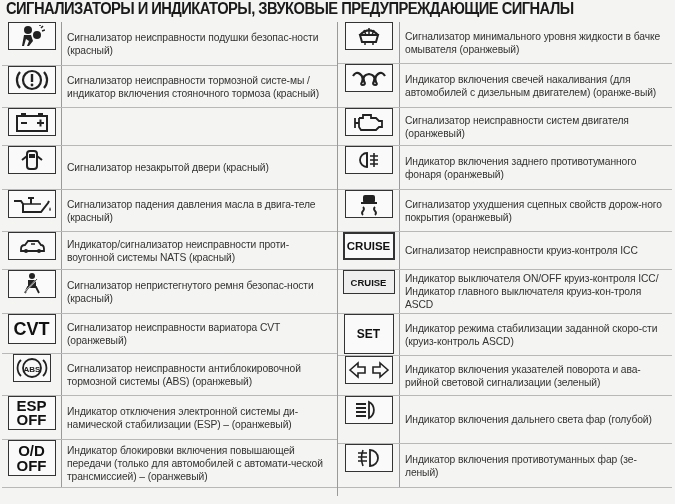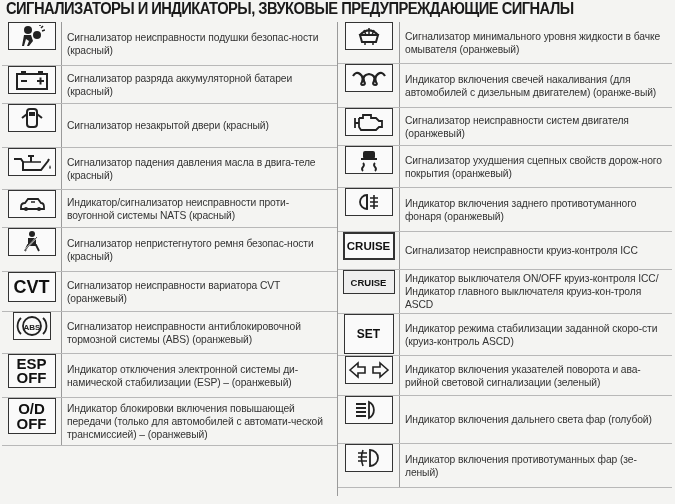--- a/index.html
+++ b/index.html
@@ -53,35 +53,47 @@
               <path d="M5 10 L12 10 L14 16 L10 21 L8 21 L10 16 L7 14 L5 21 L3 21 Z" fill="#222"></path>
               <circle cx="18" cy="10" r="4" fill="#222"></circle>
               <path d="M22 3 l2 -2 M23 6 l3 -1 M21 1 l0 -1" stroke="#222" stroke-width="1.5"></path>
             </svg>
       </div>
         </div>
       <div class="text-cell">
           <span class="txt">Сигнализатор неисправности подушки безопас-ности (красный)</span>
         </div>
     </div>
+    <div class="row" style="height:42px">
+      <div class="icon-cell">
+          <div class="icon-box">
+        <svg width="40" height="24" viewBox="0 0 40 24">
+              <circle cx="20" cy="12" r="9" fill="none" stroke="#222" stroke-width="2.2"></circle>
+              <path d="M8 4 A12 12 0 0 0 8 20 M32 4 A12 12 0 0 1 32 20" fill="none" stroke="#222" stroke-width="2.2"></path>
+              <rect x="18.8" y="6" width="2.4" height="8" fill="#222"></rect>
+              <circle cx="20" cy="17" r="1.4" fill="#222"></circle>
+            </svg>
+      </div>
+        </div>
+      <div class="text-cell">
+          <span class="txt">Сигнализатор неисправности тормозной систе-мы /индикатор включения стояночного тормоза (красный)</span>
+        </div>
+    </div>
     <div class="row" style="height:38px">
       <div class="icon-cell">
           <div class="icon-box">
         <svg width="36" height="22" viewBox="0 0 36 22">
               <rect x="3" y="5" width="30" height="15" fill="none" stroke="#222" stroke-width="2"></rect>
               <rect x="7" y="2" width="5" height="3" fill="#222"></rect>
               <rect x="24" y="2" width="5" height="3" fill="#222"></rect>
               <path d="M7 12 h6" stroke="#222" stroke-width="2"></path>
               <path d="M23 12 h7 M26.5 8.5 v7" stroke="#222" stroke-width="2"></path>
             </svg>
       </div>
         </div>
-      <div class="text-cell">
-          <span class="txt">Сигнализатор разряда аккумуляторной батареи (красный)</span>
-        </div>
     </div>
     <div class="row" style="height:44px">
       <div class="icon-cell">
           <div class="icon-box">
         <svg width="26" height="24" viewBox="0 0 26 24">
               <rect x="8" y="3" width="10" height="18" rx="3" fill="none" stroke="#222" stroke-width="2"></rect>
               <path d="M8 8 L3 12 M18 8 L23 12" stroke="#222" stroke-width="2"></path>
               <rect x="10" y="6" width="6" height="4" fill="#222"></rect>
             </svg>
       </div>
@@ -215,48 +227,48 @@
           <div class="icon-box">
         <svg width="34" height="22" viewBox="0 0 34 22">
               <path d="M3 7 v10 M3 12 h4 M7 7 h4 v-3 h8 v3 h5 l3 3 h3 v6 h-3 l-3 3 H9 l-2 -3 V7" fill="none" stroke="#222" stroke-width="1.8"></path>
             </svg>
       </div>
         </div>
       <div class="text-cell">
           <span class="txt">Сигнализатор неисправности систем двигателя (оранжевый)</span>
         </div>
     </div>
+    <div class="row" style="height:44px">
+      <div class="icon-cell">
+          <div class="icon-box">
+        <svg width="28" height="20" viewBox="0 0 28 20">
+              <path d="M12 3 A7 7 0 0 0 12 17 Z" fill="none" stroke="#222" stroke-width="1.8"></path>
+              <path d="M12 3 L12 17" stroke="#222" stroke-width="1.8"></path>
+              <path d="M15 6 h8 M15 10 h8 M15 14 h8 M19 3 v14" stroke="#222" stroke-width="1.6"></path>
+            </svg>
+      </div>
+        </div>
+      <div class="text-cell">
+          <span class="txt">Индикатор включения заднего противотуманного фонаря (оранжевый)</span>
+        </div>
+    </div>
     <div class="row" style="height:42px">
       <div class="icon-cell">
           <div class="icon-box">
         <svg width="24" height="24" viewBox="0 0 24 24">
               <rect x="6" y="3" width="12" height="8" rx="2" fill="#222"></rect>
               <path d="M4 11 h16" stroke="#222" stroke-width="2"></path>
               <path d="M6 15 q2 2 0 4 q-2 2 0 4 M18 15 q-2 2 0 4 q2 2 0 4" fill="none" stroke="#222" stroke-width="1.8"></path>
             </svg>
       </div>
         </div>
       <div class="text-cell">
           <span class="txt">Сигнализатор ухудшения сцепных свойств дорож-ного покрытия (оранжевый)</span>
         </div>
     </div>
-    <div class="row" style="height:44px">
-      <div class="icon-cell">
-          <div class="icon-box">
-        <svg width="28" height="20" viewBox="0 0 28 20">
-              <path d="M12 3 A7 7 0 0 0 12 17 Z" fill="none" stroke="#222" stroke-width="1.8"></path>
-              <path d="M12 3 L12 17" stroke="#222" stroke-width="1.8"></path>
-              <path d="M15 6 h8 M15 10 h8 M15 14 h8 M19 3 v14" stroke="#222" stroke-width="1.6"></path>
-            </svg>
-      </div>
-        </div>
-      <div class="text-cell">
-          <span class="txt">Индикатор включения заднего противотуманного фонаря (оранжевый)</span>
-        </div>
-    </div>
     <div class="row" style="height:38px">
       <div class="icon-cell">
           <div class="icon-box" style="width:52px;font-size:11.5px;border-width:2px">CRUISE</div>
         </div>
       <div class="text-cell">
           <span class="txt">Сигнализатор неисправности круиз-контроля ICC</span>
         </div>
     </div>
     <div class="row" style="height:44px">
       <div class="icon-cell">

